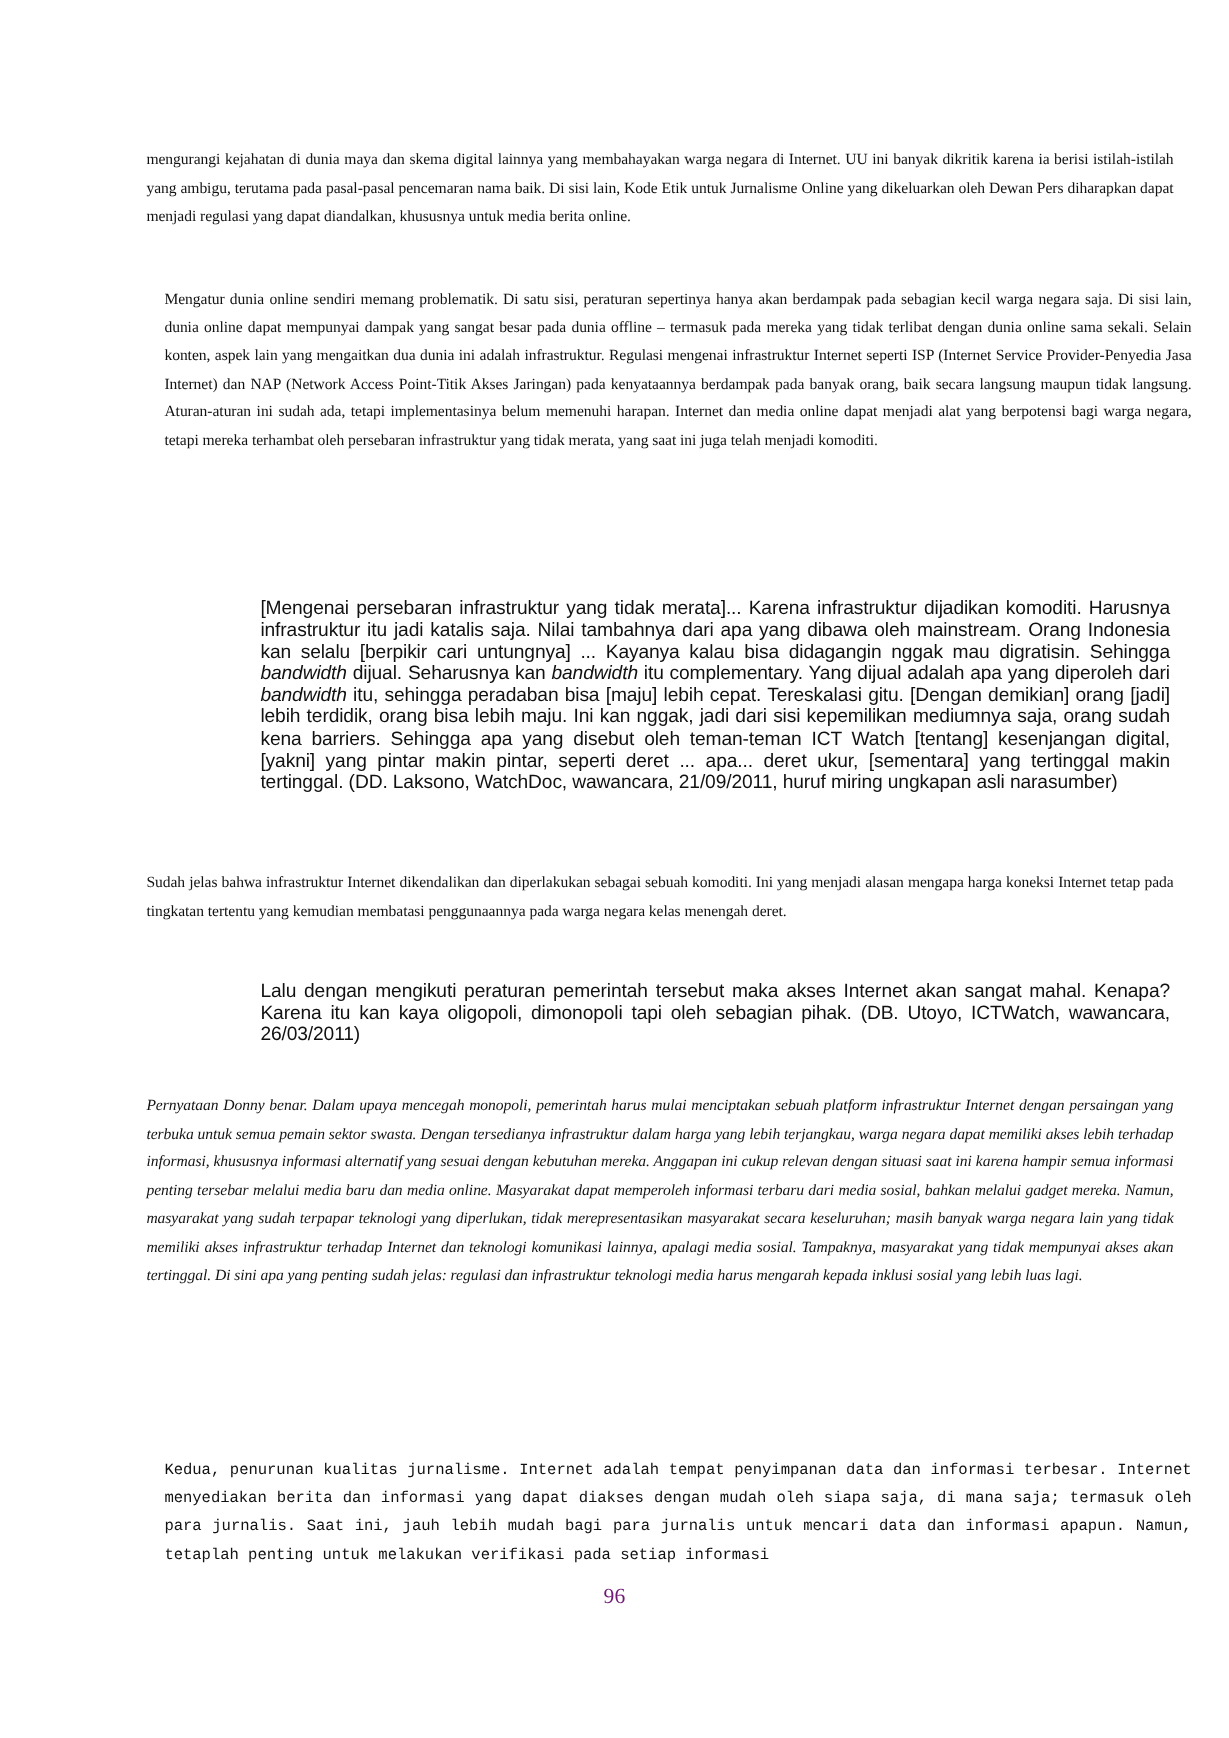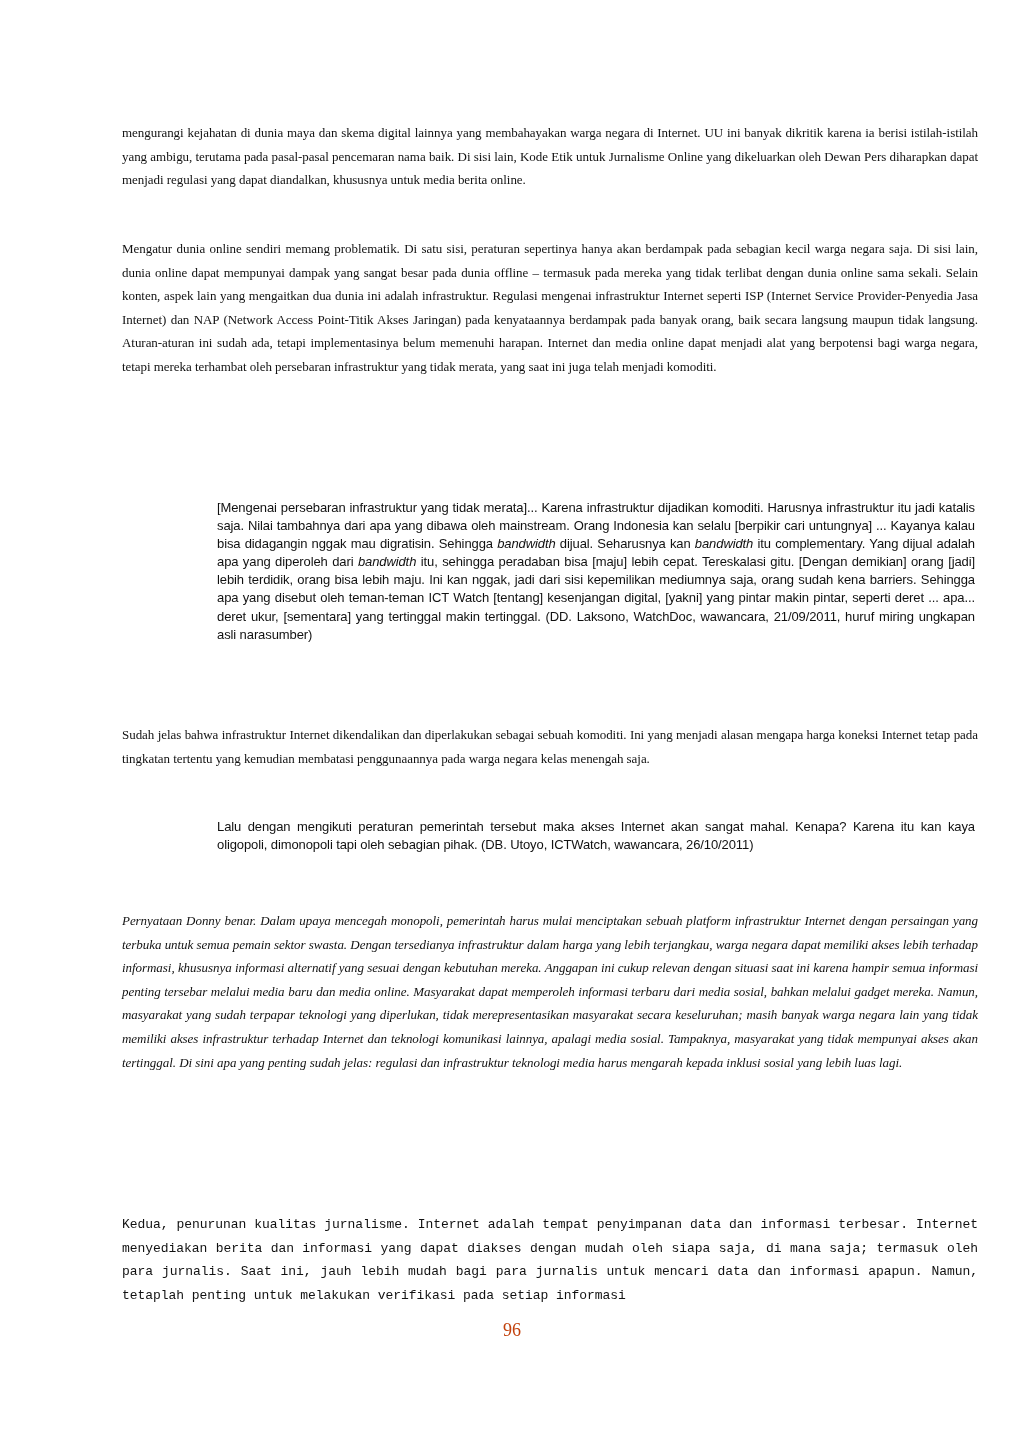--- a/index.html
+++ b/index.html
@@ -21,60 +21,60 @@
       width: 856px;
     }
     .para {
       font-family: "Liberation Serif", "DejaVu Serif", serif;
       font-size: 13px;
       line-height: 23.6px;
       text-align: justify;
       margin: 0;
       letter-spacing: -0.05px;
     }
-    .para + .para { margin-top: 0; }
+    .para + .para { margin-top: 0; margin-left: 15px; }
     .quote {
       font-family: "Liberation Sans", "DejaVu Sans", sans-serif;
-      font-size: 13px;
+      font-size: 16px;
       line-height: 18.1px;
       text-align: justify;
       margin: 0;
       margin-left: 95px;
       width: 758px;
       letter-spacing: -0.1px;
     }
     .quote em { font-style: italic; }
     .page-number {
       position: absolute;
       left: 0;
       width: 1024px;
       top: 1320px;
       text-align: center;
       font-family: "Liberation Serif", "DejaVu Serif", serif;
       font-size: 18px;
-      color: #c2410c;
+      color: #701a75;
     }
     .p1 { position: absolute; top: 0; left: 0; width: 856px; }
     .p2 { position: absolute; top: 116px; left: 0; width: 856px; }
     .q1 { position: absolute; top: 378px; left: 0; }
     .p3 { position: absolute; top: 602px; left: 0; width: 856px; }
     .q2 { position: absolute; top: 697px; left: 0; }
     .p4 { position: absolute; top: 788px; left: 0; width: 856px; font-style: italic; }
     .p5 { position: absolute; top: 1092px; left: 0; width: 856px; font-family: Liberation Mono, monospace; }
   </style>
 </head>
 <body>
 
 <div class="page">
   <p class="para p1">mengurangi kejahatan di dunia maya dan skema digital lainnya yang membahayakan warga negara di Internet. UU ini banyak dikritik karena ia berisi istilah-istilah yang ambigu, terutama pada pasal-pasal pencemaran nama baik. Di sisi lain, Kode Etik untuk Jurnalisme Online yang dikeluarkan oleh Dewan Pers diharapkan dapat menjadi regulasi yang dapat diandalkan, khususnya untuk media berita online.</p>
   <p class="para p2">Mengatur dunia online sendiri memang problematik. Di satu sisi, peraturan sepertinya hanya akan berdampak pada sebagian kecil warga negara saja. Di sisi lain, dunia online dapat mempunyai dampak yang sangat besar pada dunia offline – termasuk pada mereka yang tidak terlibat dengan dunia online sama sekali. Selain konten, aspek lain yang mengaitkan dua dunia ini adalah infrastruktur. Regulasi mengenai infrastruktur Internet seperti ISP (Internet Service Provider-Penyedia Jasa Internet) dan NAP (Network Access Point-Titik Akses Jaringan) pada kenyataannya berdampak pada banyak orang, baik secara langsung maupun tidak langsung. Aturan-aturan ini sudah ada, tetapi implementasinya belum memenuhi harapan. Internet dan media online dapat menjadi alat yang berpotensi bagi warga negara, tetapi mereka terhambat oleh persebaran infrastruktur yang tidak merata, yang saat ini juga telah menjadi komoditi.</p>
 
   <p class="quote q1"><span>[Mengenai persebaran infrastruktur yang tidak merata]... Karena infrastruktur dijadikan komoditi. Harusnya infrastruktur itu jadi katalis saja. Nilai tambahnya dari apa yang dibawa oleh mainstream. Orang Indonesia kan selalu [berpikir cari untungnya] ... Kayanya kalau bisa didagangin nggak mau digratisin. Sehingga </span><em>bandwidth</em><span> dijual. Seharusnya kan </span><em>bandwidth</em><span> itu complementary. Yang dijual adalah apa yang diperoleh dari </span><em>bandwidth</em><span> itu, sehingga peradaban bisa [maju] lebih cepat. Tereskalasi gitu. [Dengan demikian] orang [jadi] lebih terdidik, orang bisa lebih maju. Ini kan nggak, jadi dari sisi kepemilikan mediumnya saja, orang sudah kena barriers. Sehingga apa yang disebut oleh teman-teman ICT Watch [tentang] kesenjangan digital, [yakni] yang pintar makin pintar, seperti deret ... apa... deret ukur, [sementara] yang tertinggal makin tertinggal. (DD. Laksono, WatchDoc, wawancara, 21/09/2011, huruf miring ungkapan asli narasumber)</span></p>
 
-  <p class="para p3">Sudah jelas bahwa infrastruktur Internet dikendalikan dan diperlakukan sebagai sebuah komoditi. Ini yang menjadi alasan mengapa harga koneksi Internet tetap pada tingkatan tertentu yang kemudian membatasi penggunaannya pada warga negara kelas menengah saja.</p>
+  <p class="para p3">Sudah jelas bahwa infrastruktur Internet dikendalikan dan diperlakukan sebagai sebuah komoditi. Ini yang menjadi alasan mengapa harga koneksi Internet tetap pada tingkatan tertentu yang kemudian membatasi penggunaannya pada warga negara kelas menengah deret.</p>
 
-  <p class="quote q2">Lalu dengan mengikuti peraturan pemerintah tersebut maka akses Internet akan sangat mahal. Kenapa? Karena itu kan kaya oligopoli, dimonopoli tapi oleh sebagian pihak. (DB. Utoyo, ICTWatch, wawancara, 26/10/2011)</p>
+  <p class="quote q2">Lalu dengan mengikuti peraturan pemerintah tersebut maka akses Internet akan sangat mahal. Kenapa? Karena itu kan kaya oligopoli, dimonopoli tapi oleh sebagian pihak. (DB. Utoyo, ICTWatch, wawancara, 26/03/2011)</p>
 
   <p class="para p4">Pernyataan Donny benar. Dalam upaya mencegah monopoli, pemerintah harus mulai menciptakan sebuah platform infrastruktur Internet dengan persaingan yang terbuka untuk semua pemain sektor swasta. Dengan tersedianya infrastruktur dalam harga yang lebih terjangkau, warga negara dapat memiliki akses lebih terhadap informasi, khususnya informasi alternatif yang sesuai dengan kebutuhan mereka. Anggapan ini cukup relevan dengan situasi saat ini karena hampir semua informasi penting tersebar melalui media baru dan media online. Masyarakat dapat memperoleh informasi terbaru dari media sosial, bahkan melalui gadget mereka. Namun, masyarakat yang sudah terpapar teknologi yang diperlukan, tidak merepresentasikan masyarakat secara keseluruhan; masih banyak warga negara lain yang tidak memiliki akses infrastruktur terhadap Internet dan teknologi komunikasi lainnya, apalagi media sosial. Tampaknya, masyarakat yang tidak mempunyai akses akan tertinggal. Di sini apa yang penting sudah jelas: regulasi dan infrastruktur teknologi media harus mengarah kepada inklusi sosial yang lebih luas lagi.</p>
   <p class="para p5">Kedua, penurunan kualitas jurnalisme. Internet adalah tempat penyimpanan data dan informasi terbesar. Internet menyediakan berita dan informasi yang dapat diakses dengan mudah oleh siapa saja, di mana saja; termasuk oleh para jurnalis. Saat ini, jauh lebih mudah bagi para jurnalis untuk mencari data dan informasi apapun. Namun, tetaplah penting untuk melakukan verifikasi pada setiap informasi</p>
 </div>
 
 <div class="page-number">96</div>
 
 </body></html>

